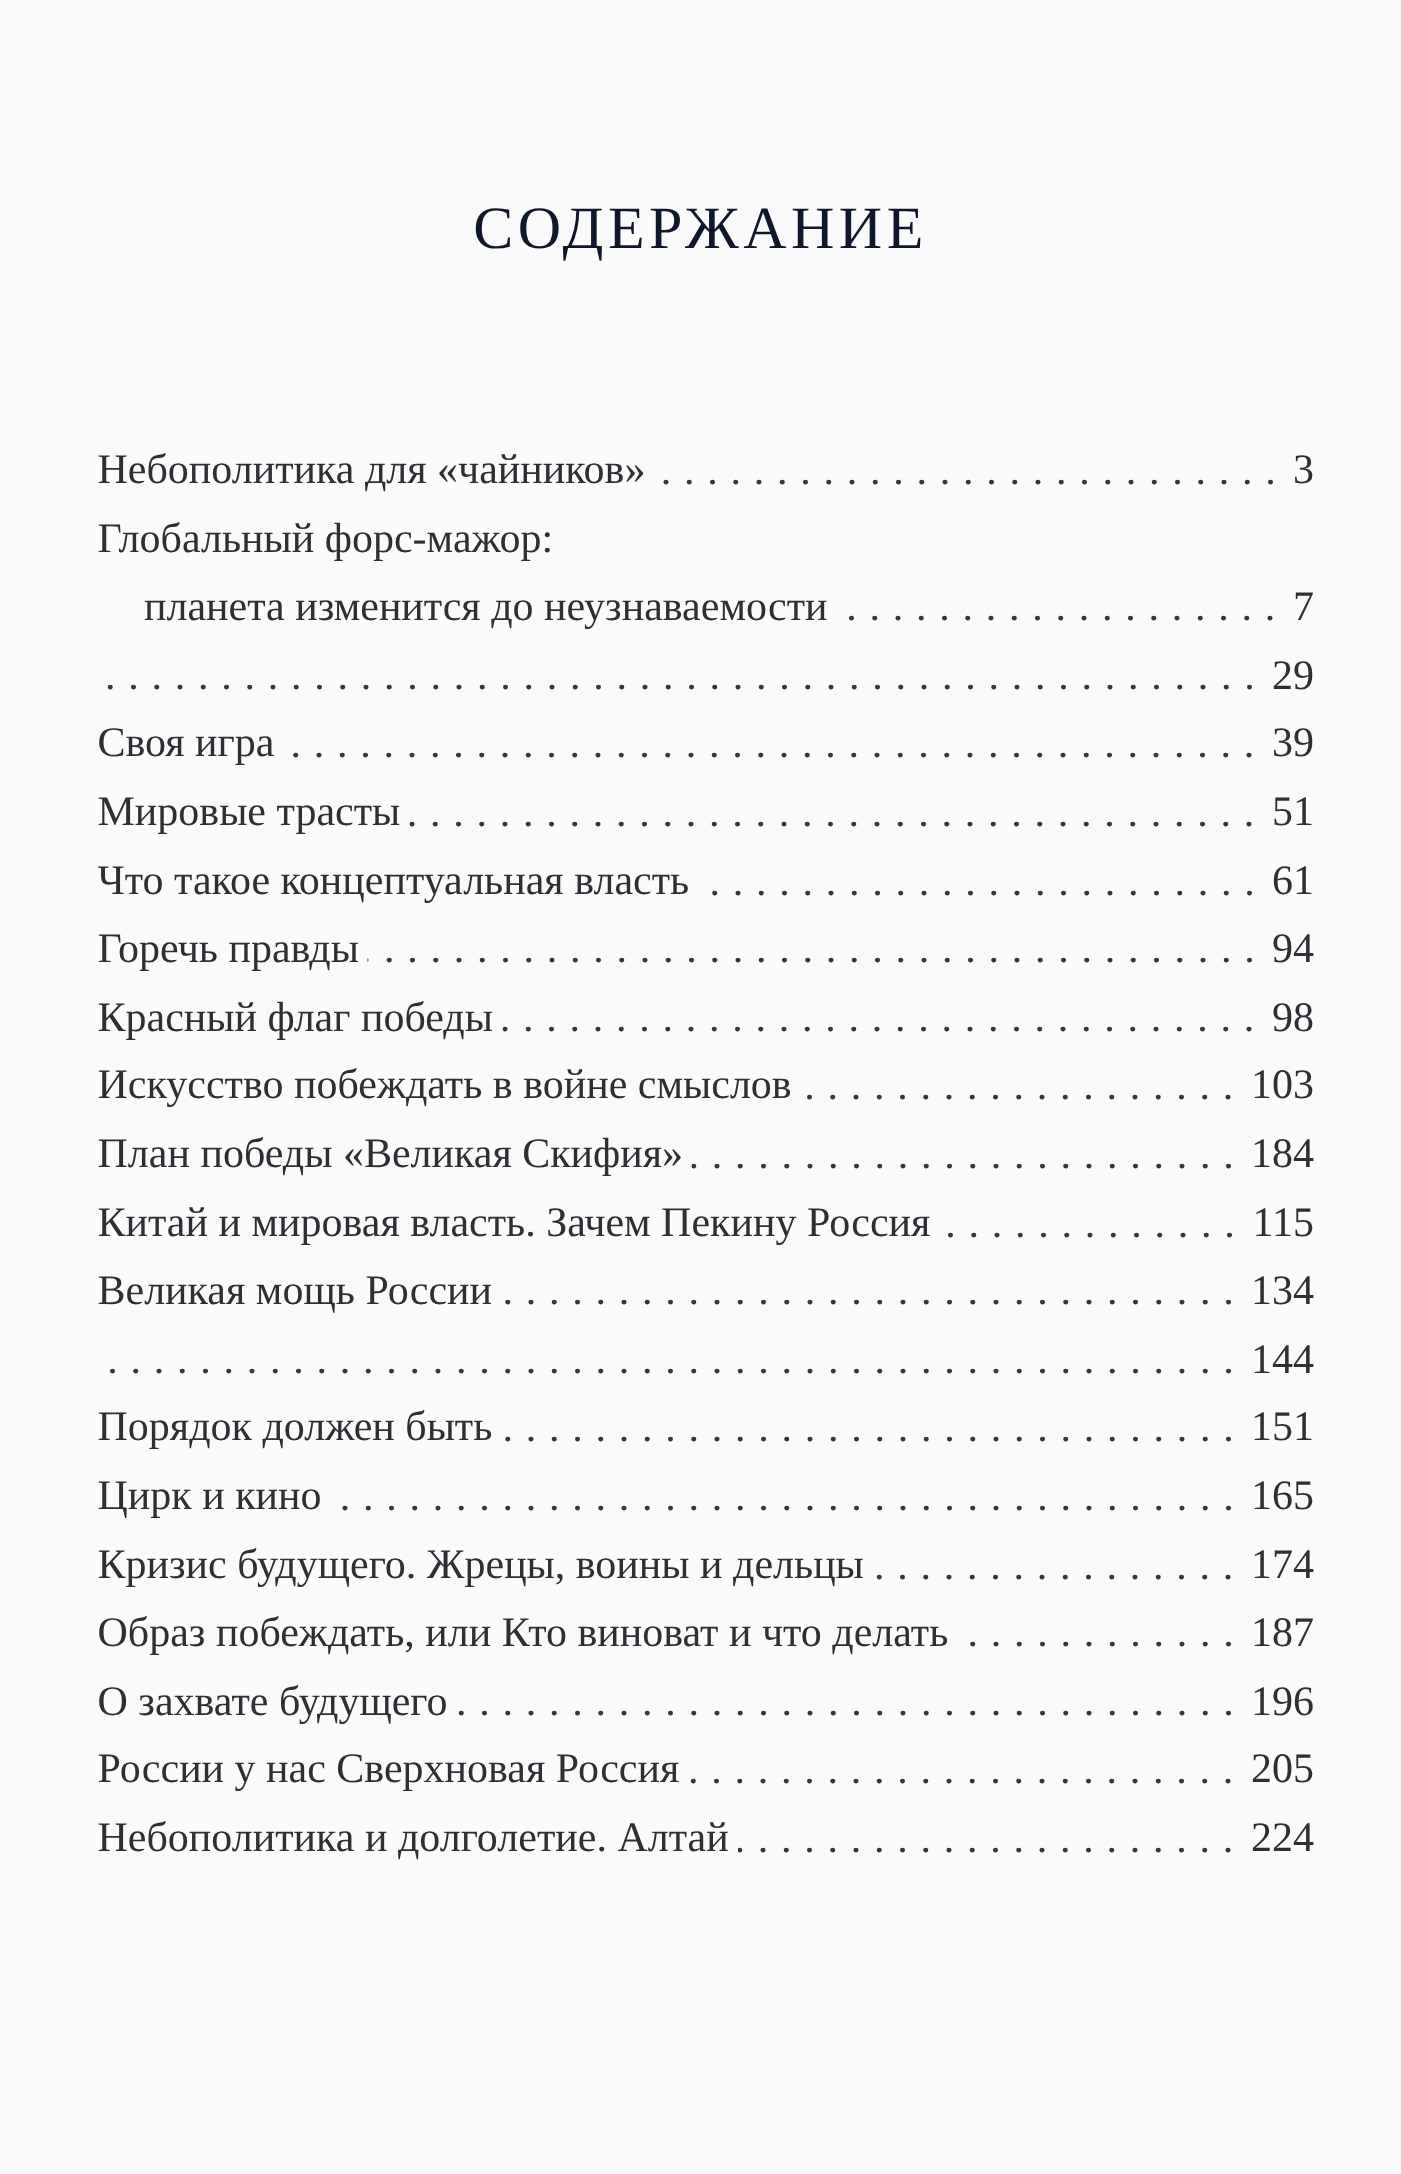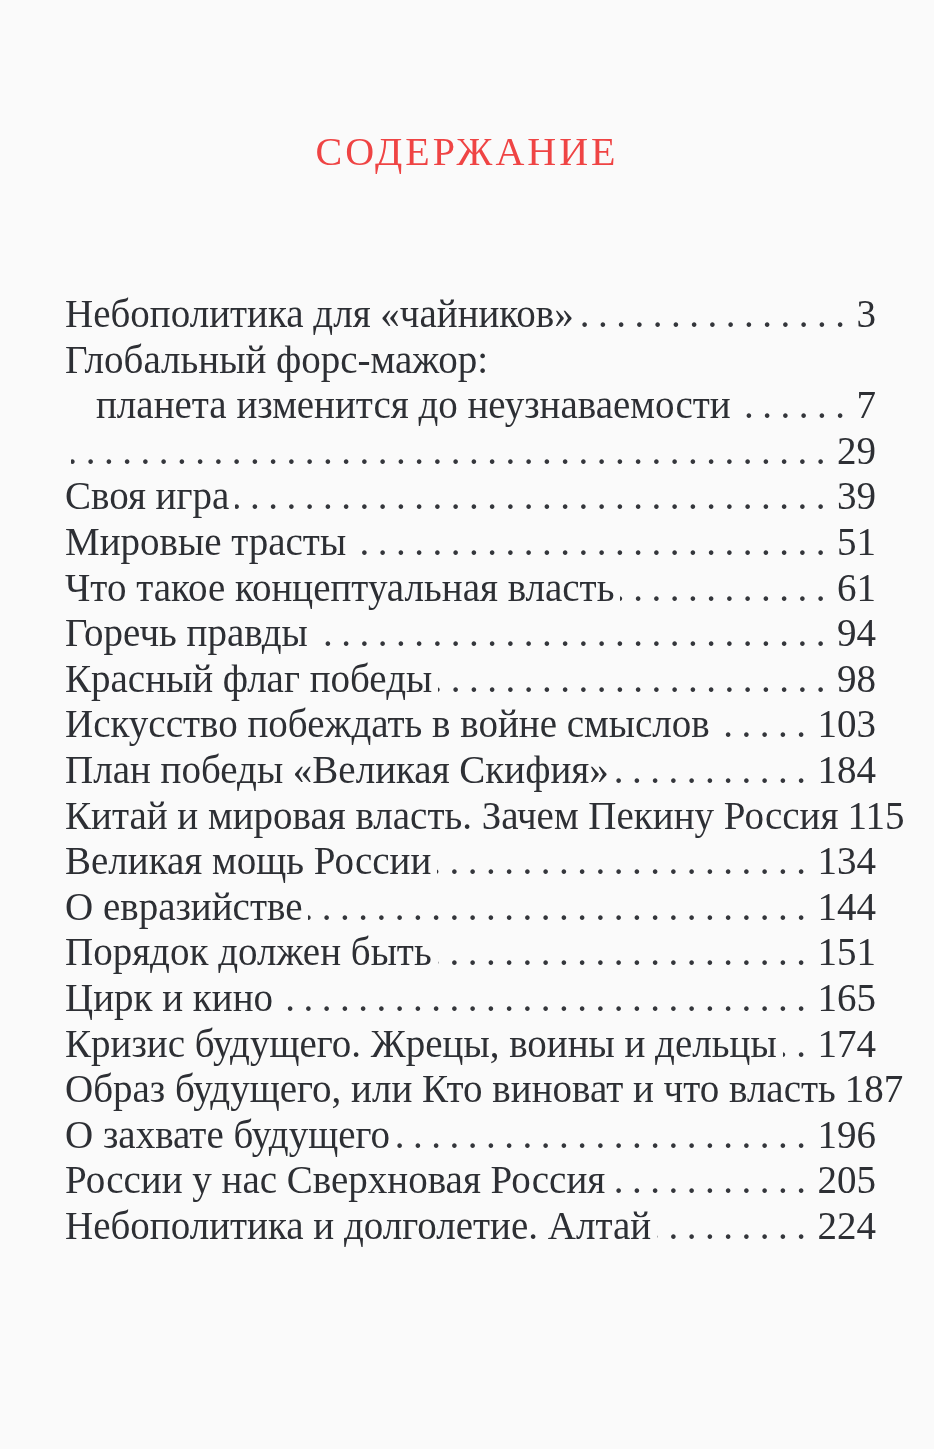--- a/index.html
+++ b/index.html
@@ -17,29 +17,29 @@
     box-sizing: border-box;
     overflow: hidden;
   }
   .toc-heading {
     margin: 0;
     padding-top: 128px;
     text-align: center;
     font-size: 40px;
     font-weight: 400;
     letter-spacing: 3px;
-    color: #ef4444;
+    color: #0f172a;
   }
   .toc {
     margin: 116px 58px 0 65px;
   }
   .toc-row {
     display: flex;
     align-items: center;
-    font-size: 39px;
+    font-size: 28px;
     line-height: 45.6px;
     white-space: nowrap;
   }
   .toc-row.indent {
     padding-left: 31px;
   }
   .toc-text {
     flex: 0 0 auto;
   }
   .toc-leader {
@@ -134,21 +134,20 @@
     <span class="toc-page">115</span>
   </div>
 
   <div class="toc-row">
     <span class="toc-text">Великая мощь России</span>
     <span class="toc-leader"></span>
     <span class="toc-page">134</span>
   </div>
 
   <div class="toc-row">
-    <span class="toc-text">О евразийстве</span>
     <span class="toc-leader"></span>
     <span class="toc-page">144</span>
   </div>
 
   <div class="toc-row">
     <span class="toc-text">Порядок должен быть</span>
     <span class="toc-leader"></span>
     <span class="toc-page">151</span>
   </div>
 
@@ -158,21 +157,21 @@
     <span class="toc-page">165</span>
   </div>
 
   <div class="toc-row">
     <span class="toc-text">Кризис будущего. Жрецы, воины и дельцы</span>
     <span class="toc-leader"></span>
     <span class="toc-page">174</span>
   </div>
 
   <div class="toc-row">
-    <span class="toc-text">Образ будущего, или Кто виноват и что власть</span>
+    <span class="toc-text">Образ побеждать, или Кто виноват и что делать</span>
     <span class="toc-leader"></span>
     <span class="toc-page">187</span>
   </div>
 
   <div class="toc-row">
     <span class="toc-text">О захвате будущего</span>
     <span class="toc-leader"></span>
     <span class="toc-page">196</span>
   </div>
 

